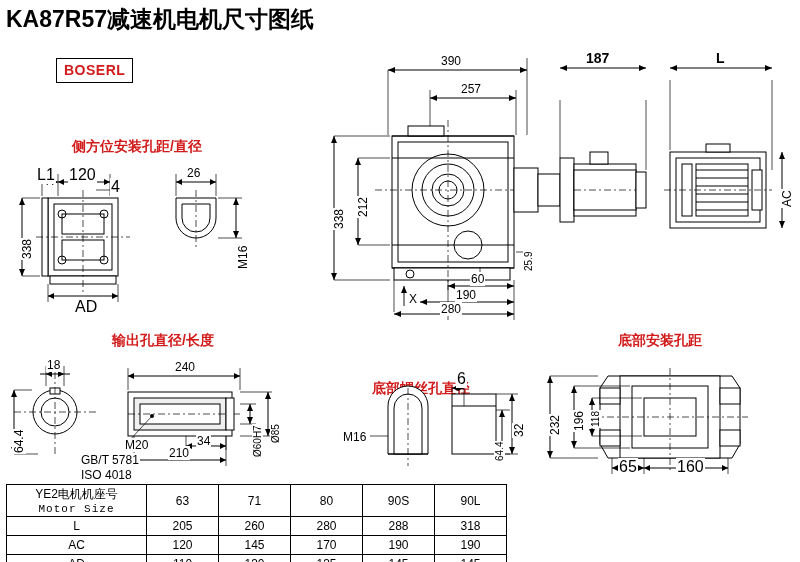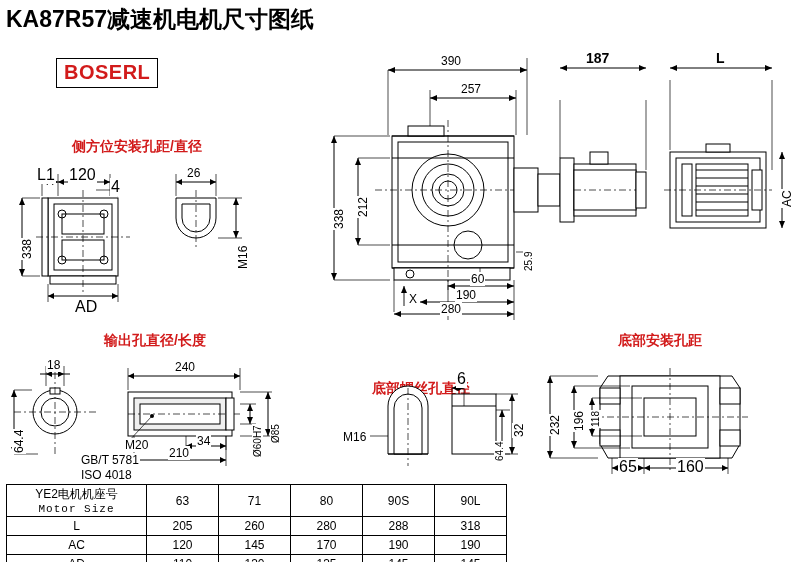--- a/index.html
+++ b/index.html
@@ -24,21 +24,21 @@
   }
 
   
   #brand {
     left: 56px; top: 58px;
     border: 1px solid #000;
     padding: 2px 7px 3px 7px;
     background: #fff;
   }
   #brand span {
-    color: #d21b1b; font-weight: bold; font-size: 20px;
+    color: #d21b1b; font-weight: bold; font-size: 14px;
     font-family: "Liberation Sans", sans-serif;
     letter-spacing: 0.5px;
   }
 
   
   .caption {
     color: #d21b1b; font-weight: bold; font-size: 14px;
     white-space: nowrap;
     text-align: center;
   }
@@ -288,21 +288,21 @@
 
     <div class="abs dim small" style="left:30px; top:6px;">L1</div>
     <div class="abs dim small" style="left:62px; top:6px;">120</div>
     <div class="abs dim small" style="left:104px; top:18px;">4</div>
     <div class="abs vdim" style="left:14px; top:100px;">338</div>
     <div class="abs dim small" style="left:68px; top:138px;">AD</div>
     <div class="abs dim" style="left:180px; top:6px;">26</div>
     <div class="abs vdim" style="left:230px; top:110px;">M16</div>
   </div>
 
-  <div class="abs caption" style="left:104px; top:332px;">输出孔直径/长度</div>
+  <div class="abs caption" style="left:112px; top:332px;">输出孔直径/长度</div>
 
   <div class="abs" style="left:0px; top:358px; width:320px; height:130px;">
     <svg width="320" height="130" viewBox="0 0 320 130">
       <g stroke="#000" fill="none" stroke-width="1">
 
         <circle cx="55" cy="54" r="22"></circle>
         <circle cx="55" cy="54" r="14"></circle>
         <rect x="50" y="30" width="10" height="6" fill="#fff"></rect>
         <line x1="14" y1="54" x2="96" y2="54" stroke-dasharray="7,3,2,3" stroke-width="0.7"></line>
         <line x1="55" y1="14" x2="55" y2="96" stroke-dasharray="7,3,2,3" stroke-width="0.7"></line>

